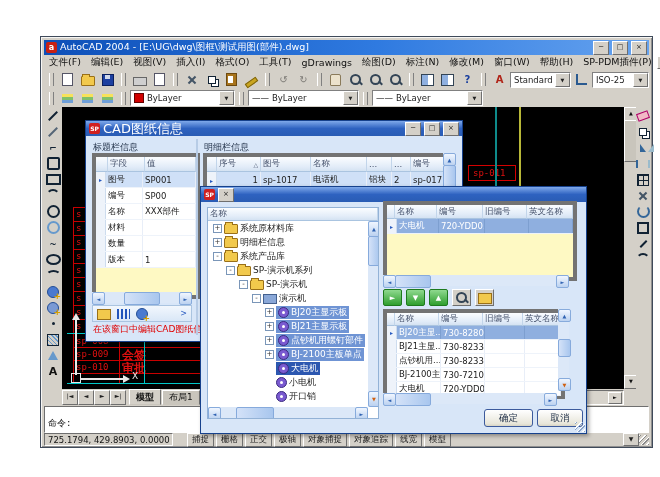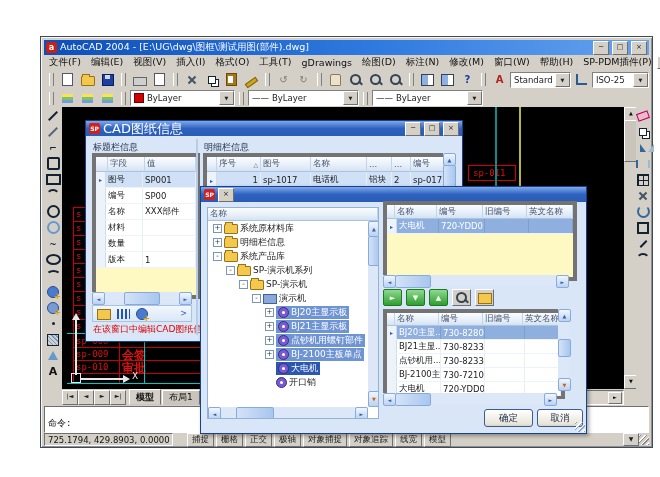--- a/index.html
+++ b/index.html
@@ -631,20 +631,24 @@
           </span>
       </div>
       <div class="titem" style="padding-left:68px">
         <span class="sel2">
             <span class="ic ic-part"></span>
         <span class="tlabel">大电机</span>
           </span>
       </div>
       <div class="titem" style="padding-left:68px">
         <span class="ic ic-part"></span>
+        <span class="tlabel">小电机</span>
+      </div>
+      <div class="titem" style="padding-left:68px">
+        <span class="ic ic-part"></span>
         <span class="tlabel">开口销</span>
       </div>
     </div>
 
     <div class="xsb" style="right:0;top:13px;width:10px;height:186px">
       <span class="xarr" style="left:0;top:0;width:10px;height:14px">▲</span>
       <span class="xthumb" style="left:0;top:15px;width:10px;height:28px"></span>
       <span class="xarr" style="left:0;bottom:0;width:10px;height:14px;color:#d06010">▼</span>
     </div>
 

